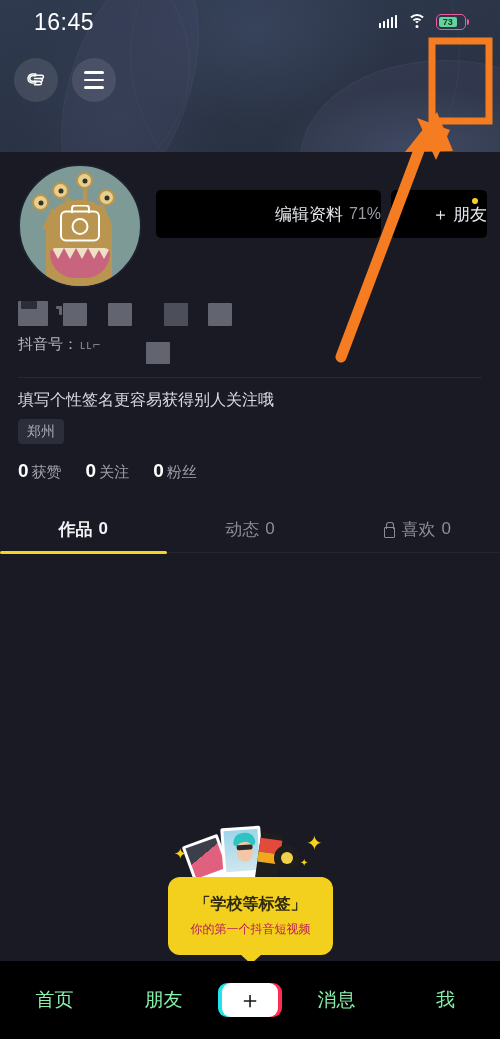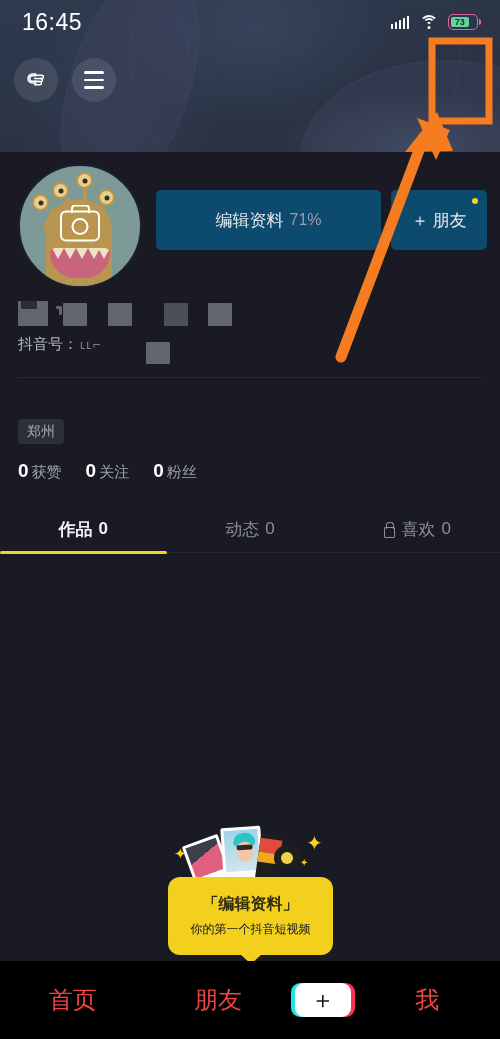--- a/index.html
+++ b/index.html
@@ -33,24 +33,24 @@
   .sw2{ width:250px;height:250px; left:-60px; top:-60px; }
   .sw3{ width:290px;height:200px; left:300px; top:60px;
         background:rgba(120,110,160,.10); border:none;}
   .sw4{ width:120px;height:250px; left:70px; top:-40px;
         background:rgba(110,100,150,.10); border:none; transform:rotate(18deg);}
 
   
   .statusbar{
     position:absolute; left:0; top:0; width:500px; height:44px;
     display:flex; align-items:center; justify-content:space-between;
-    padding:0 22px; z-index:6;
+    padding:0 34px; z-index:6;
   }
   .clock{ color:#fff; font-size:23px; letter-spacing:.5px; }
-  .sysicons{ display:flex; align-items:center; gap:10px; }
+  .sysicons{ display:flex; align-items:flex-start; gap:10px; }
   .signal{ display:flex; align-items:flex-end; gap:1.5px; height:14px; }
   .signal i{ display:block; width:2.5px; background:#fff; border-radius:.5px; }
   .signal i:nth-child(1){height:5px}
   .signal i:nth-child(2){height:7px}
   .signal i:nth-child(3){height:9px}
   .signal i:nth-child(4){height:11px}
   .signal i:nth-child(5){height:13px}
   .wifi{ width:19px;height:15px; position:relative; }
   .wifi span{
     position:absolute; left:50%; transform:translateX(-50%);
@@ -151,23 +151,23 @@
   .camicon:after{
     content:"";position:absolute;left:50%;top:50%;transform:translate(-50%,-50%);
     width:13px;height:13px;border:2.6px solid #fff;border-radius:50%;
   }
 
   .actionrow{
     position:absolute; left:156px; top:190px;
     display:flex; gap:10px; align-items:center;
   }
   .btn{
-    height:60px; background:#0c4a6e; border-radius:5px;
+    height:48px; background:#000000; border-radius:5px;
     color:#e6e8ee; font-size:17px;
-    display:flex;align-items:center;justify-content:center;
+    display:flex;align-items:center;justify-content:flex-end;
   }
   .btn-edit{ width:225px; }
   .btn-edit .pct{ color:#9a9da8; margin-left:6px; font-size:16px; }
   .btn-friend{ width:96px; position:relative; gap:4px; }
   .btn-friend .plus{ font-size:17px; }
   .btn-friend .dot{
     position:absolute; right:9px; top:8px;
     width:6px;height:6px;border-radius:50%;background:#f5d21f;
   }
 
@@ -279,35 +279,35 @@
   .sp1{ left:-4px; top:22px; } .sp2{ left:128px; top:8px; font-size:20px;}
   .sp3{ left:122px; top:34px; font-size:10px;}
 
   .bubble{
     position:absolute; left:0; top:52px; width:165px; height:78px;
     background:#f3d01e; border-radius:12px;
     display:flex;flex-direction:column;align-items:center;justify-content:center;
     gap:6px;
   }
   .bubble .t1{ color:#2f2a10; font-size:16px; font-weight:bold; }
-  .bubble .t2{ color:#0f172a; font-size:12px; }
+  .bubble .t2{ color:#be185d; font-size:12px; }
   .bubble:after{
     content:""; position:absolute; left:50%; transform:translateX(-50%);
     bottom:-9px; width:0;height:0;
     border-left:11px solid transparent;border-right:11px solid transparent;
     border-top:10px solid #f3d01e;
   }
 
   
   .navbar{
     position:absolute; left:0; bottom:0; width:500px; height:78px;
     background:#000;
     display:flex; align-items:center; justify-content:space-around;
   }
-  .navitem{ color:#ef4444; font-size:24px; flex:1; text-align:center; }
+  .navitem{ color:#86efac; font-size:19px; flex:1; text-align:center; }
   .plusbtn{
     width:56px;height:34px;border-radius:9px;background:#fff;
     position:relative; display:flex;align-items:center;justify-content:center;
     flex:none;
   }
   .plusbtn:before{
     content:"";position:absolute;left:-4px;top:0;width:16px;height:100%;
     background:#22e2ec;border-radius:9px 0 0 9px;z-index:-1;
   }
   .plusbtn:after{
@@ -443,20 +443,21 @@
   </div>
 
   <div class="douyinid">
     <span>抖音号：</span>
     <span class="idmask">ʟʟ⌐</span>
   </div>
   <div class="mask m7"></div>
 
   <div class="divider"></div>
 
+  <div class="bio">填写个性签名更容易获得别人关注哦</div>
 
   <div class="tags">
     <div class="tag">郑州</div>
   </div>
 
   <div class="stats">
     <div class="stat">
       <span class="num">0</span>
       <span class="lbl">获赞</span>
     </div>
@@ -503,33 +504,34 @@
       <div class="card cardC">
         <div class="strip"></div>
           <div class="strip2"></div>
       </div>
       <div class="lens"></div>
       <div class="spark sp1">✦</div>
       <div class="spark sp2">✦</div>
       <div class="spark sp3">✦</div>
     </div>
     <div class="bubble">
-      <div class="t1">「编辑资料」</div>
+      <div class="t1">「学校等标签」</div>
       <div class="t2">你的第一个抖音短视频</div>
     </div>
   </div>
 
   <div class="navbar">
     <div class="navitem">首页</div>
     <div class="navitem">朋友</div>
     <div class="navplus-wrap">
       <div class="plusbtn">
         <span class="plusglyph">＋</span>
       </div>
     </div>
+    <div class="navitem">消息</div>
     <div class="navitem">我</div>
   </div>
 
 
   <svg class="annot" viewBox="0 0 500 1039">
     <rect x="432" y="41" width="57" height="80" fill="none" stroke="#f57c20" stroke-width="7"></rect>
     <path d="M341 357 L424 137" stroke="#f57c20" stroke-width="11" stroke-linecap="round"></path>
     <path d="M437 112 L405 152 L453 151 Z" fill="#f57c20"></path>
     <path d="M417 118 L436 160 L450 130 Z" fill="#f57c20"></path>
   </svg>

